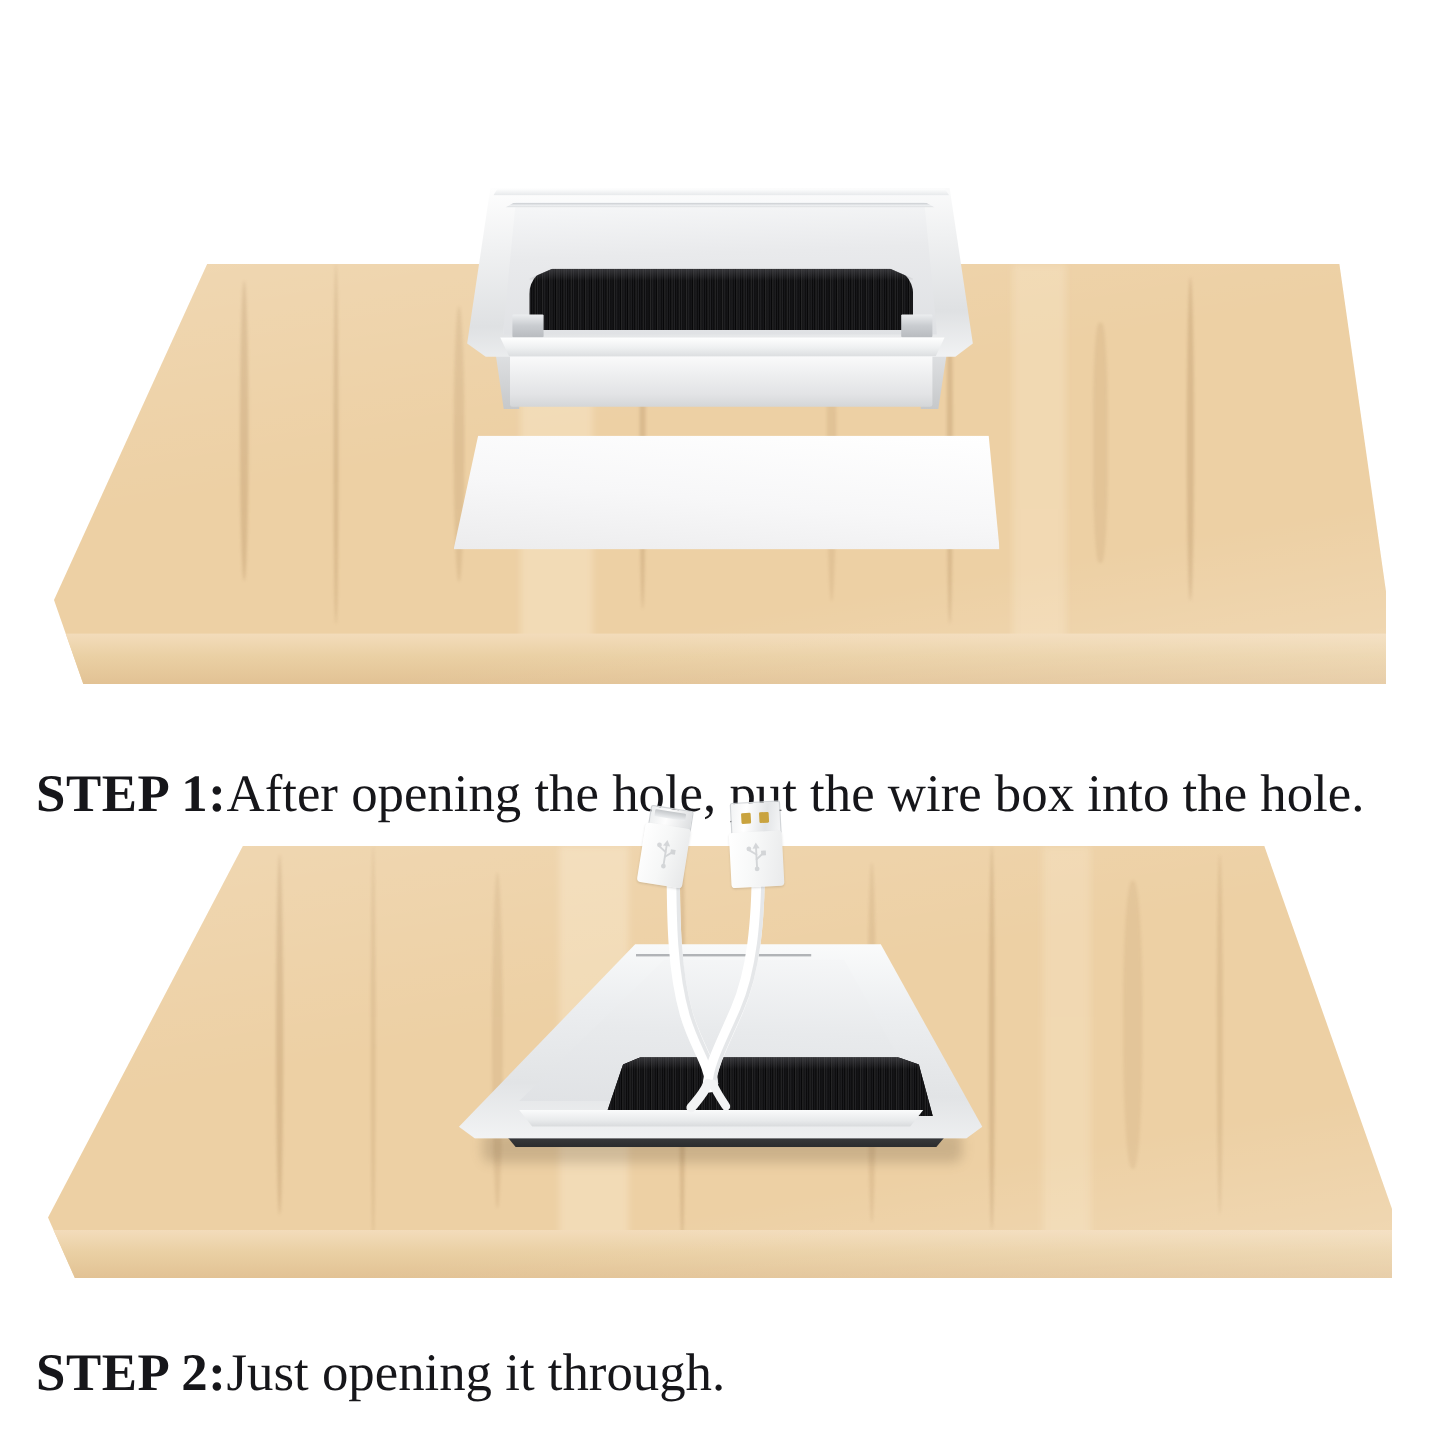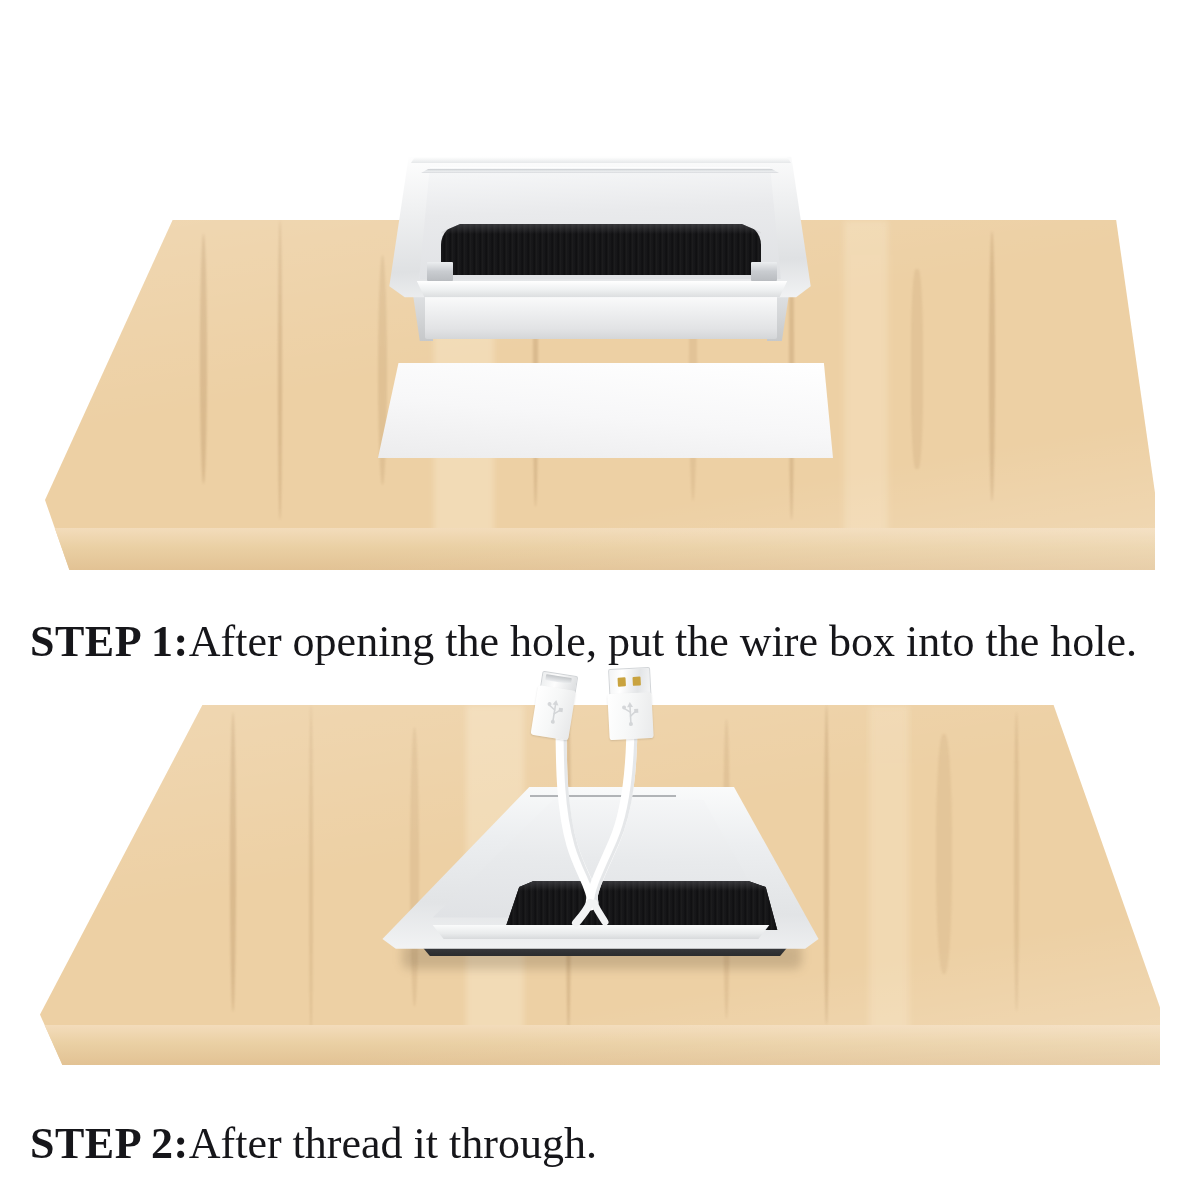--- a/index.html
+++ b/index.html
@@ -21,21 +21,21 @@
   }
 
   
   .step-text{
     position:absolute;left:30px;
     font-family:"Liberation Serif",serif;
     font-size:44px;color:#16161a;white-space:nowrap;line-height:1;
   }
   .step-text .lead{font-weight:bold;letter-spacing:0.5px;}
   .step-text .body{font-weight:normal;}
-  #step1-text{top:620px;text-align:center;}
+  #step1-text{top:640px;text-align:center;}
   #step2-text{top:1122px;}
 
   
   .scene{position:absolute;overflow:hidden;}
   #scene-1{left:0;top:110px;width:1200px;height:500px;}
   #scene-2{left:0;top:660px;width:1200px;height:450px;}
 
   
   .board{position:absolute;}
   .board-top{
@@ -326,16 +326,16 @@
         </g>
         <circle cx="10" cy="23" r="2" fill="#b9bcc0"></circle>
         <polygon points="10,1 7,6 13,6" fill="#b9bcc0"></polygon>
         <rect x="14" y="8" width="4" height="4" fill="#b9bcc0"></rect>
         <circle cx="4" cy="6" r="2" fill="#b9bcc0"></circle>
       </svg>
     </div>
   </div>
 
   <div class="step-text" id="step2-text">
-    <span class="lead">STEP 2:</span><span class="body">After thread it through.</span>
+    <span class="lead">STEP 2:</span><span class="body">Just opening it through.</span>
   </div>
 
 </div>
 
 </body></html>

